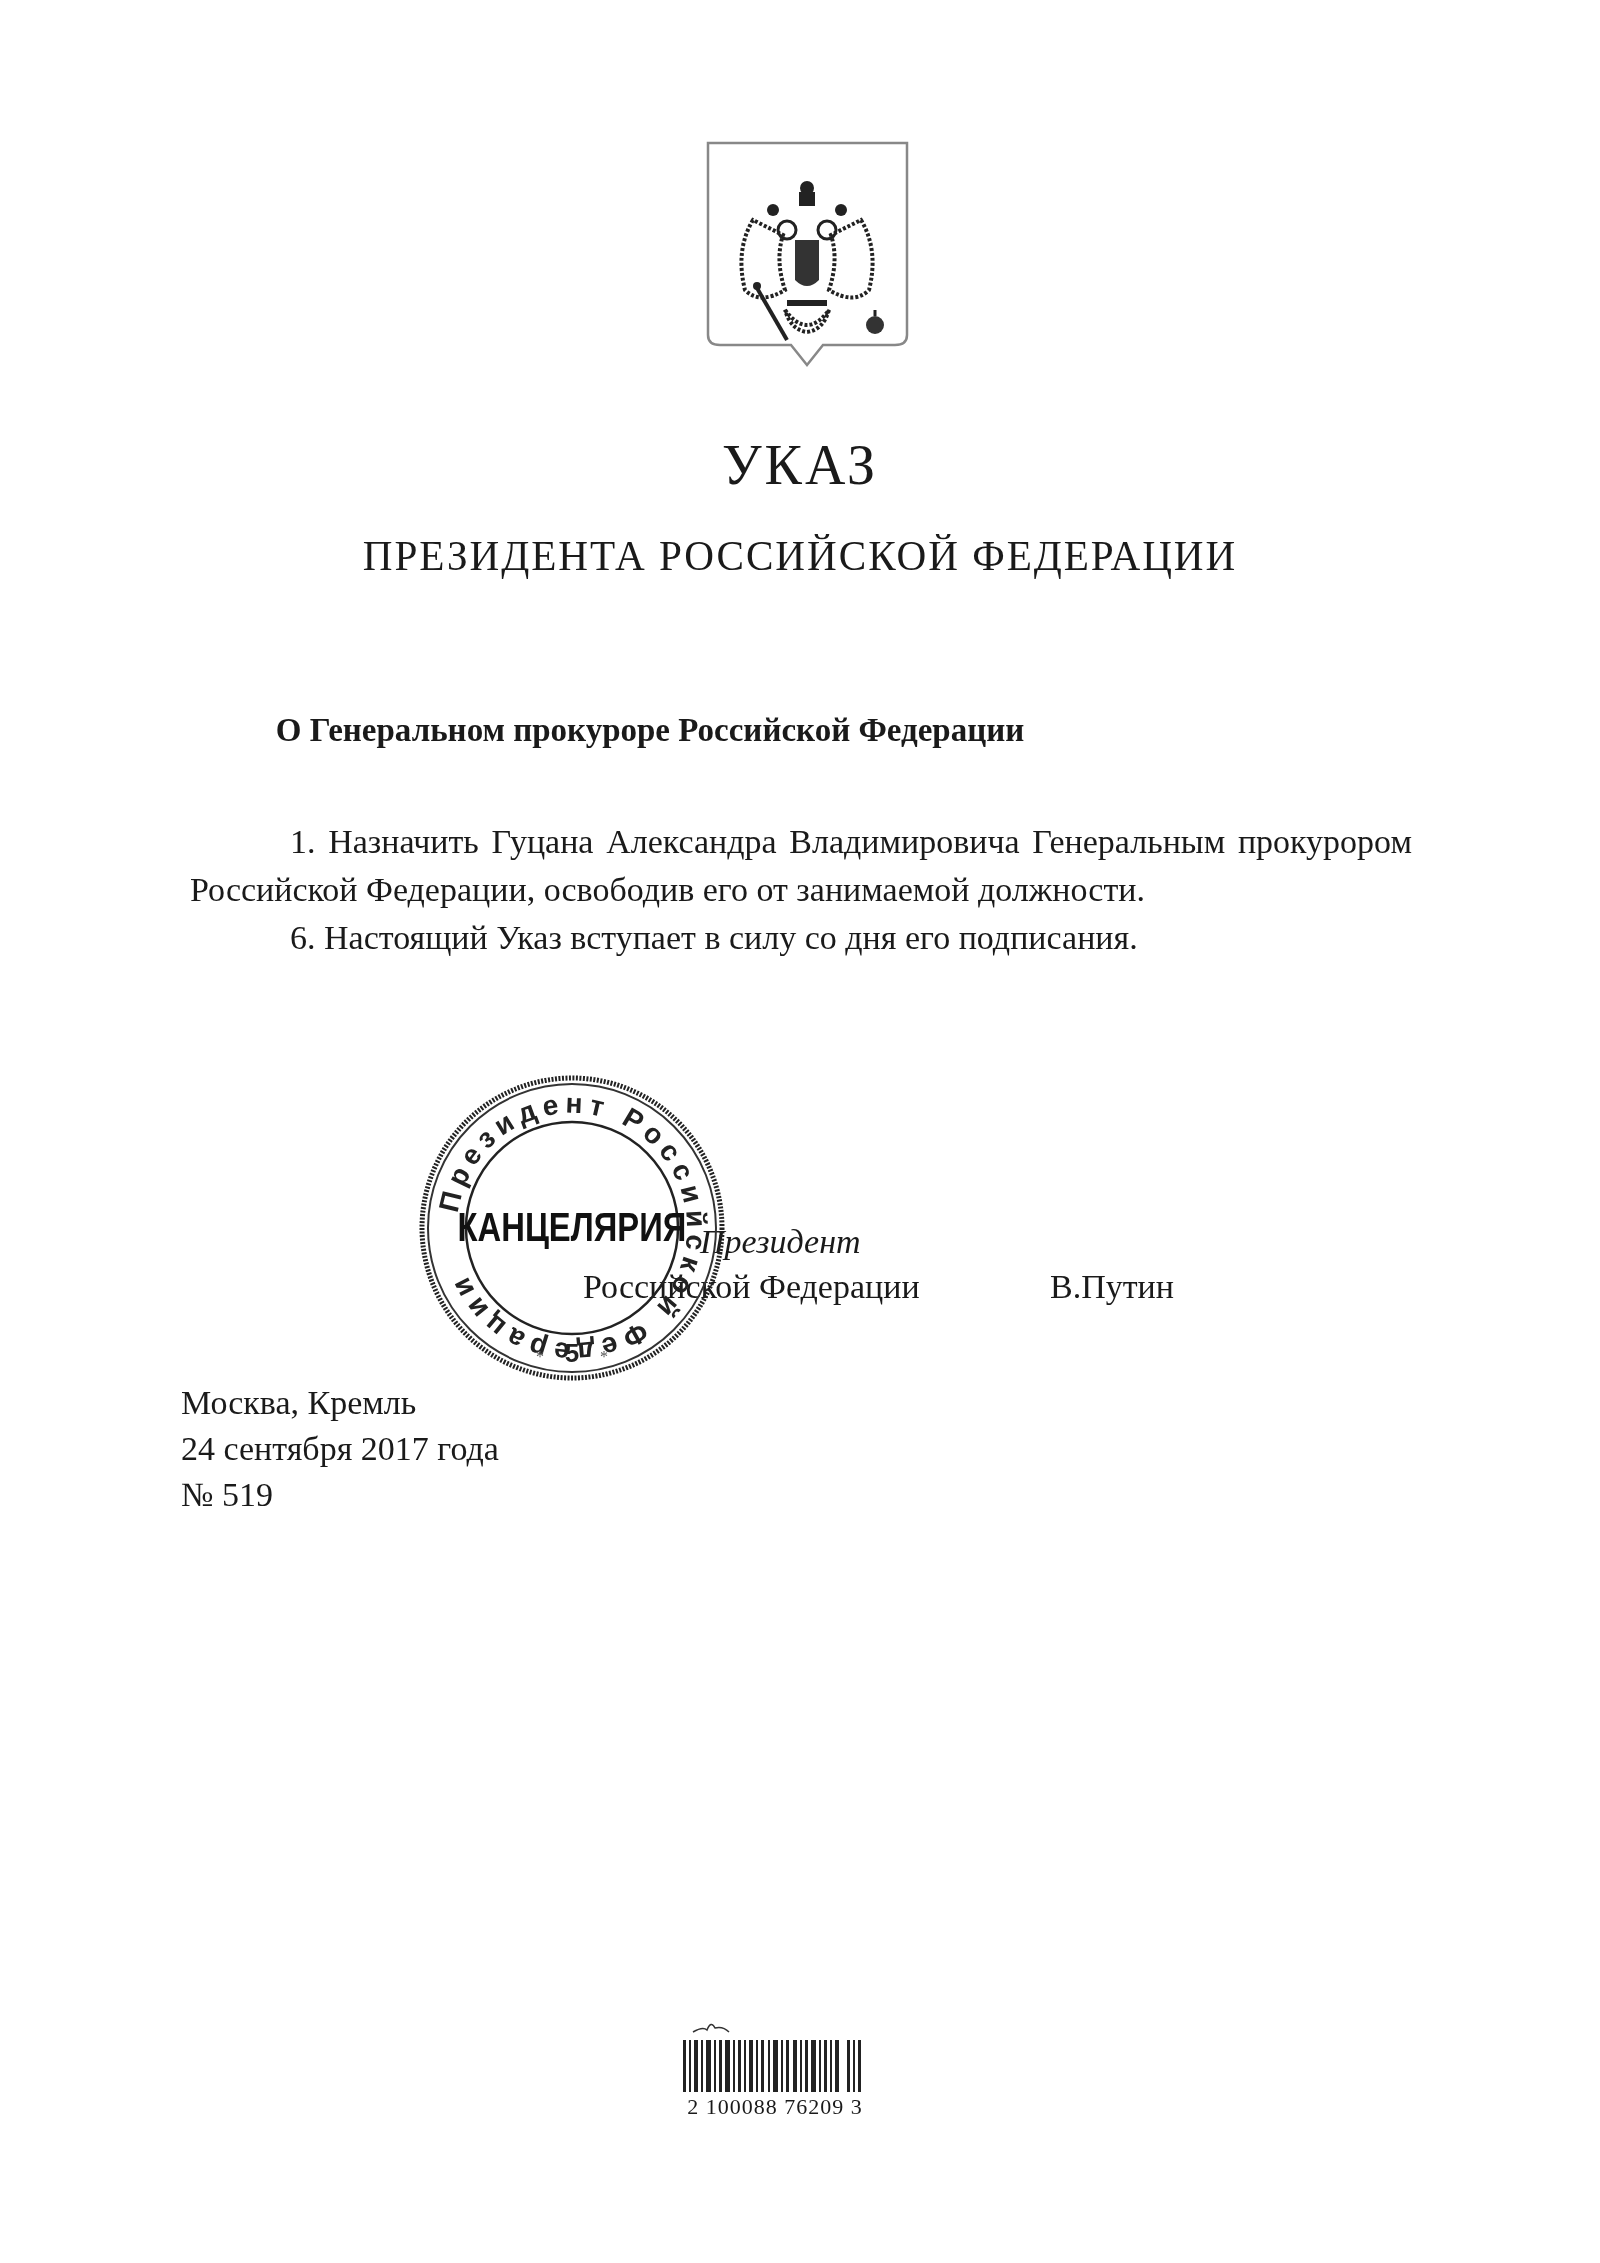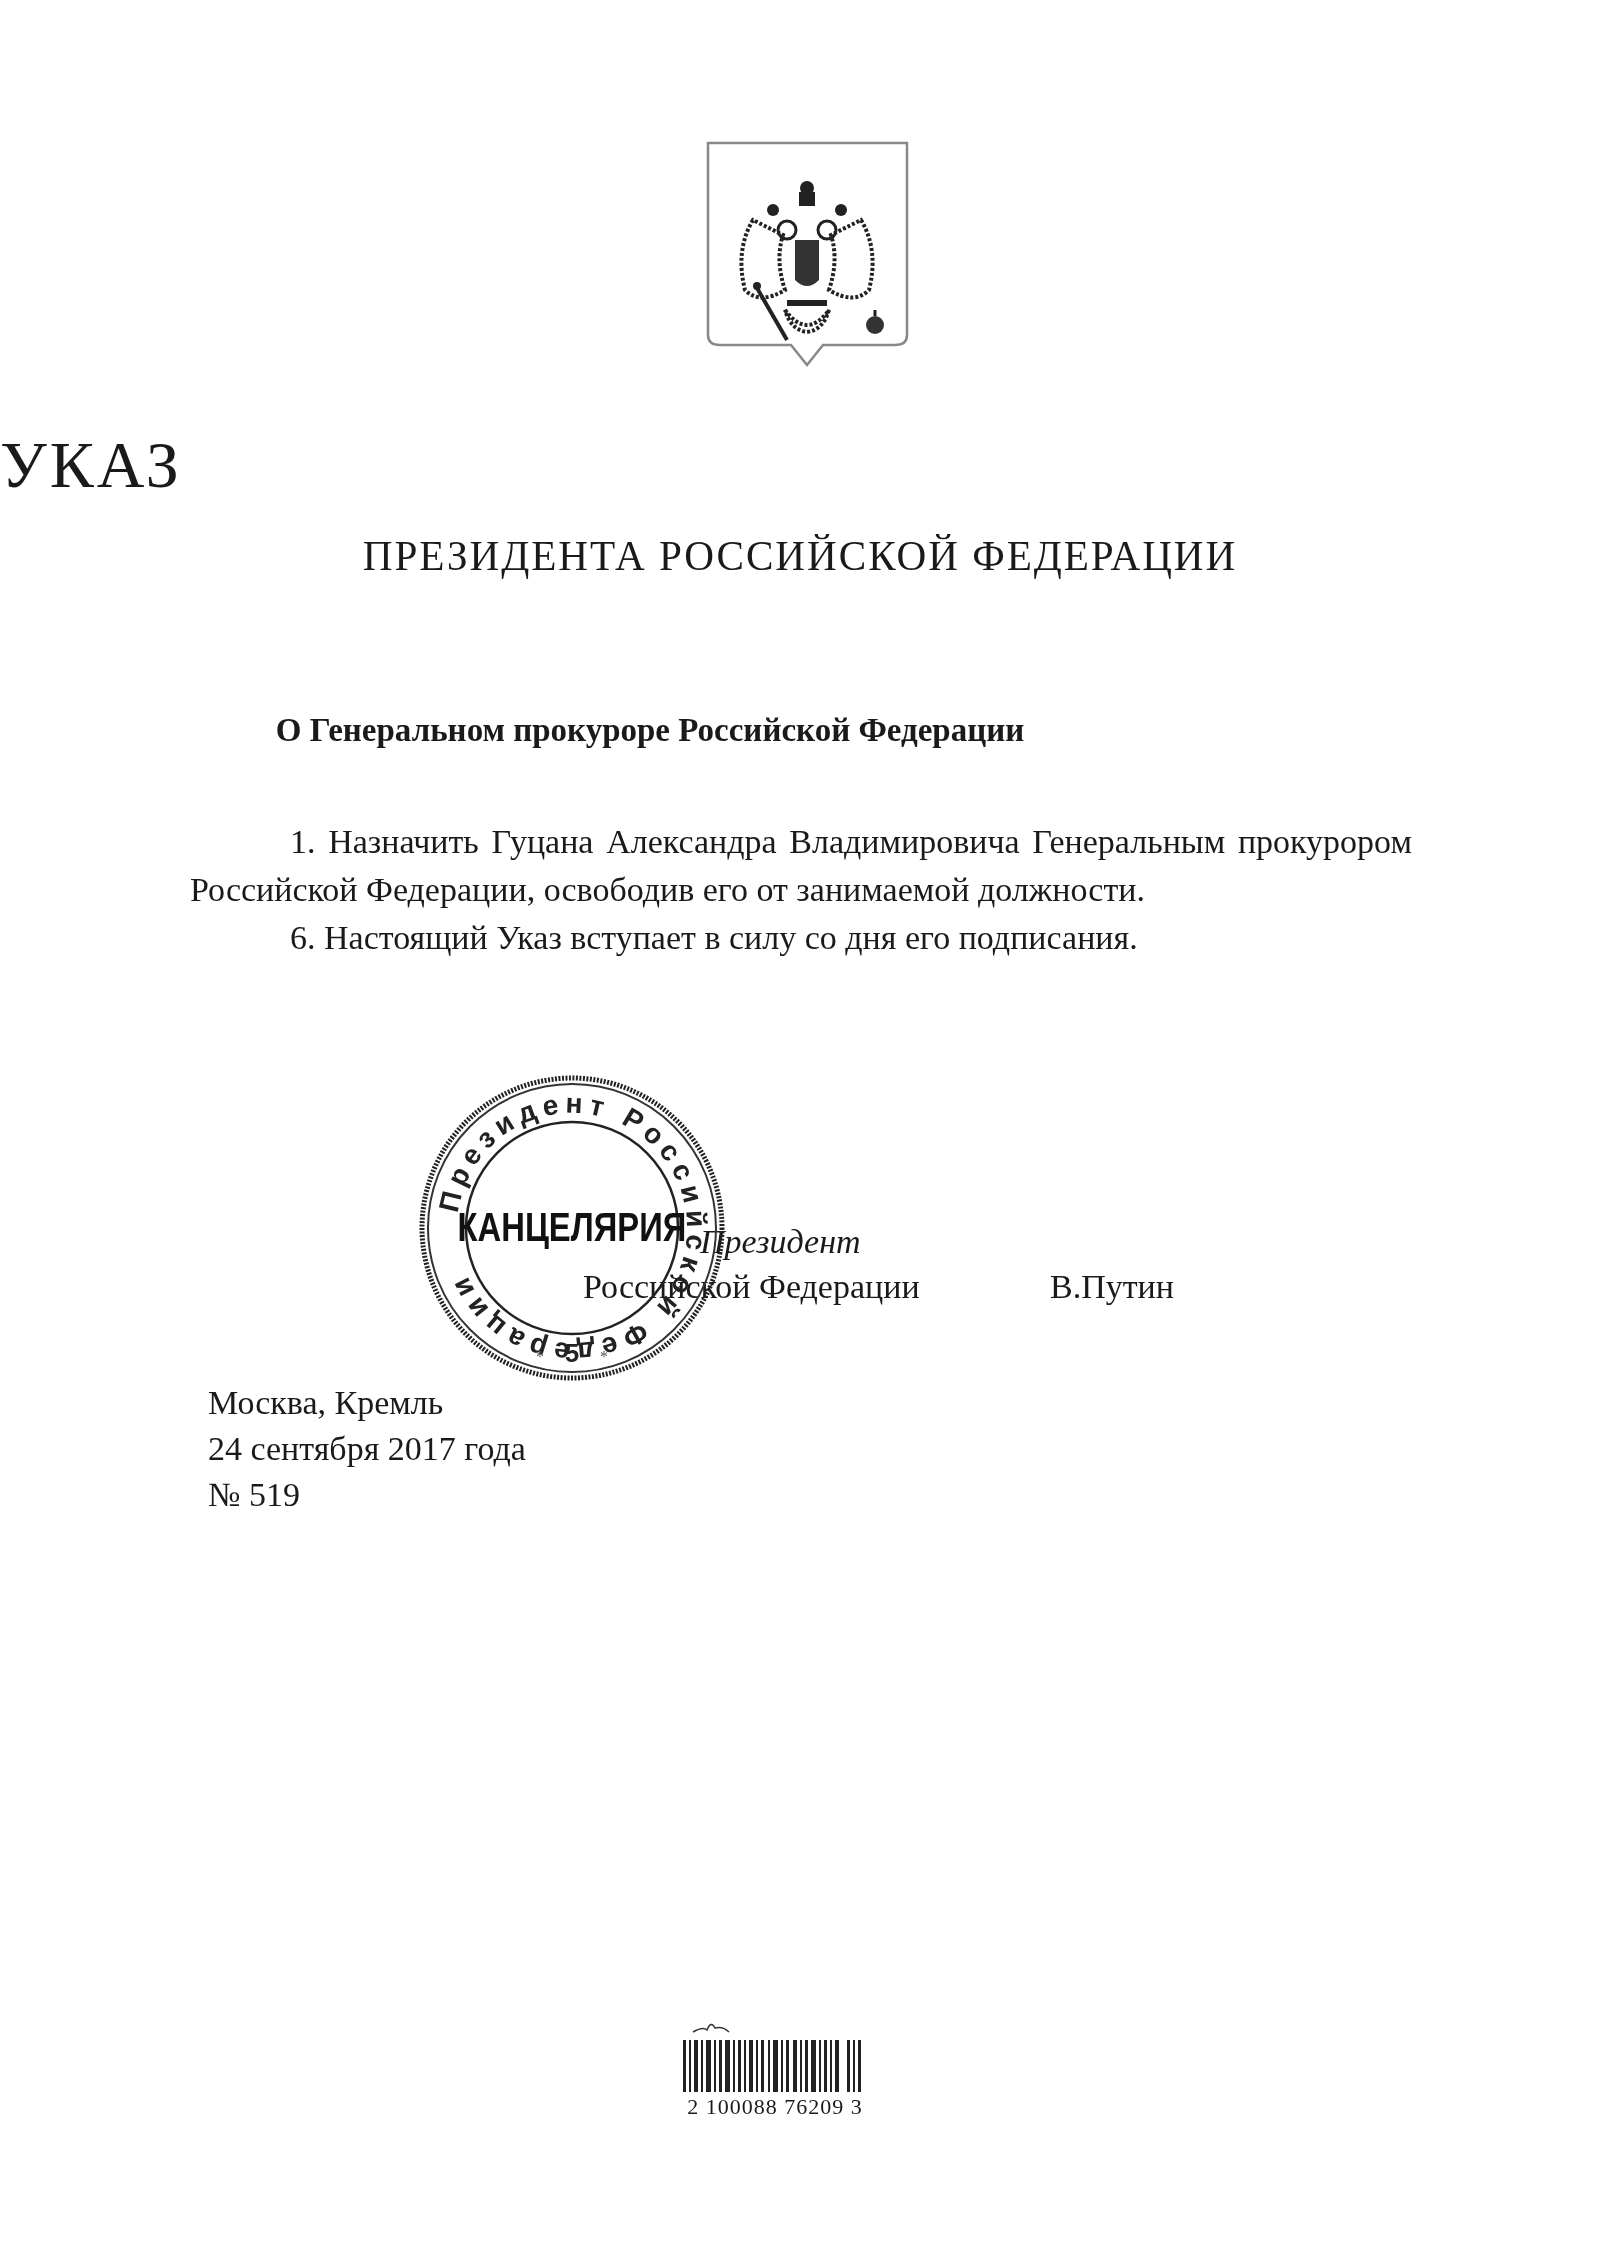--- a/index.html
+++ b/index.html
@@ -1,29 +1,29 @@
 <!DOCTYPE html>
 <html><head>
 <meta charset="utf-8">
 <style>
   html, body { margin:0; padding:0; background:#ffffff; }
   body { width:1600px; height:2263px; position:relative; overflow:hidden;
          font-family:"Liberation Serif", "DejaVu Serif", serif; color:#1a1a1a; }
   .abs { position:absolute; }
   .crest { left:705px; top:140px; width:205px; height:228px; }
-  .title { left:0; width:1600px; top:425px; text-align:left; font-size:66px; letter-spacing:3px; line-height:80px; }
+  .title { left:0; width:1600px; top:425px; text-align:center; font-size:56px; letter-spacing:3px; line-height:80px; }
   .subtitle { left:0; width:1600px; top:528px; text-align:center; font-size:42px; letter-spacing:2px; line-height:56px; transform:scaleX(0.98); }
   .heading { left:0; width:1300px; top:708px; text-align:center; font-size:33px; font-weight:bold; line-height:44px; }
   .body { left:190px; width:1222px; top:818px; font-size:34px; line-height:48px; text-align:justify; }
   .body p { margin:0; text-indent:100px; }
   .stamp { left:412px; top:1068px; width:320px; height:320px; }
   .sig1 { left:700px; top:1220px; font-size:34px; line-height:44px;font-style:italic; }
   .sig2 { left:583px; top:1265px; font-size:34px; line-height:44px; }
   .signame { left:1050px; top:1265px; font-size:34px; line-height:44px; }
-  .place { left:208px; top:1380px; font-size:34px; line-height:46px; }
+  .place { left:181px; top:1380px; font-size:34px; line-height:46px; }
   .barcode { left:683px; top:2018px; width:182px; height:100px; }
   .barnum { left:670px; top:2094px; width:210px; font-size:22px; text-align:center; letter-spacing:1px; }
 </style>
 </head>
 <body>
 
 <div class="abs crest">
   <svg width="205" height="228" viewBox="0 0 205 228">
     <path d="M3 3 H202 V195 Q202 205 190 205 H118 L102 225 L86 205 H15 Q3 205 3 195 Z" fill="none" stroke="#888" stroke-width="2.5"></path>
 

